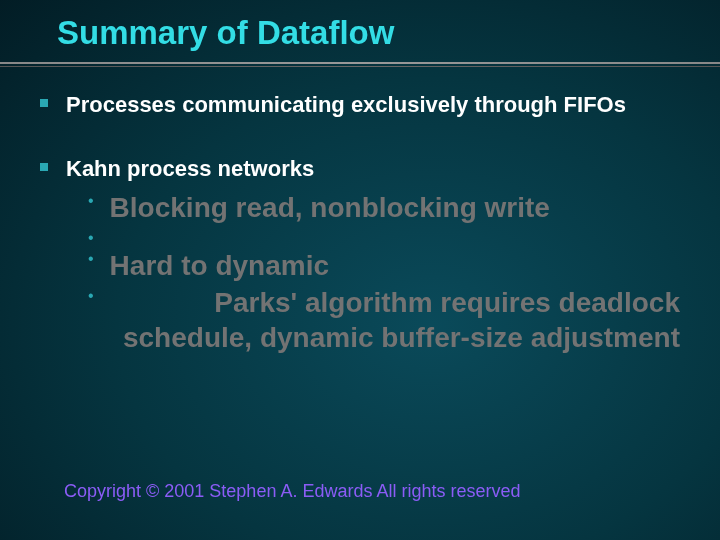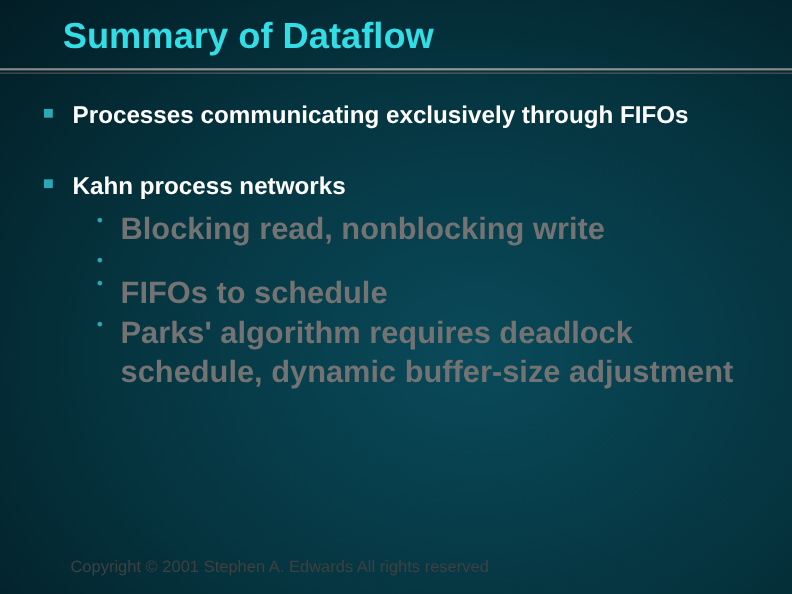--- a/index.html
+++ b/index.html
@@ -26,20 +26,21 @@
       background: linear-gradient(90deg, #888 0%, #999 50%, #888 100%);
       margin-bottom: 2px;
     }
     .title-underline2 {
       width: 100%;
       height: 1px;
       background: linear-gradient(90deg, #555 0%, #666 50%, #555 100%);
     }
     .content {
       padding: 24px 40px 0 40px;
+      text-align: right;
     }
     .top-item {
       display: flex;
       align-items: flex-start;
       margin-bottom: 36px;
     }
     .section-item {
       display: flex;
       align-items: flex-start;
       margin-bottom: 8px;
@@ -76,24 +77,24 @@
       line-height: 1;
     }
     .sub-text {
       font-size: 28px;
       font-weight: bold;
       color: #737373;
       line-height: 1.25;
     }
     .footer {
       position: absolute;
-      bottom: 16px;
+      bottom: 38px;
       left: 64px;
-      font-size: 15px;
-      color: #404040;
+      font-size: 18px;
+      color: #8b5cf6;
     }
   </style>
 </head>
 <body>
 
 <div class="slide-title">Summary of Dataflow</div>
 <div class="title-underline"></div>
 <div class="title-underline2"></div>
 
 <div class="content">
@@ -111,21 +112,21 @@
   <div class="sublist">
     <div class="sub-item">
       <div class="dot-bullet">•</div>
       <div class="sub-text">Blocking read, nonblocking write</div>
     </div>
     <div class="sub-item">
       <div class="dot-bullet">•</div>
     </div>
     <div class="sub-item">
       <div class="dot-bullet">•</div>
-      <div class="sub-text">FIFOs to schedule</div>
+      <div class="sub-text">Hard to dynamic</div>
     </div>
     <div class="sub-item">
       <div class="dot-bullet">•</div>
       <div class="sub-text">Parks' algorithm requires deadlock schedule, dynamic buffer-size adjustment</div>
     </div>
   </div>
 
 </div>
 
 <div class="footer">Copyright © 2001 Stephen A. Edwards  All rights reserved</div>

